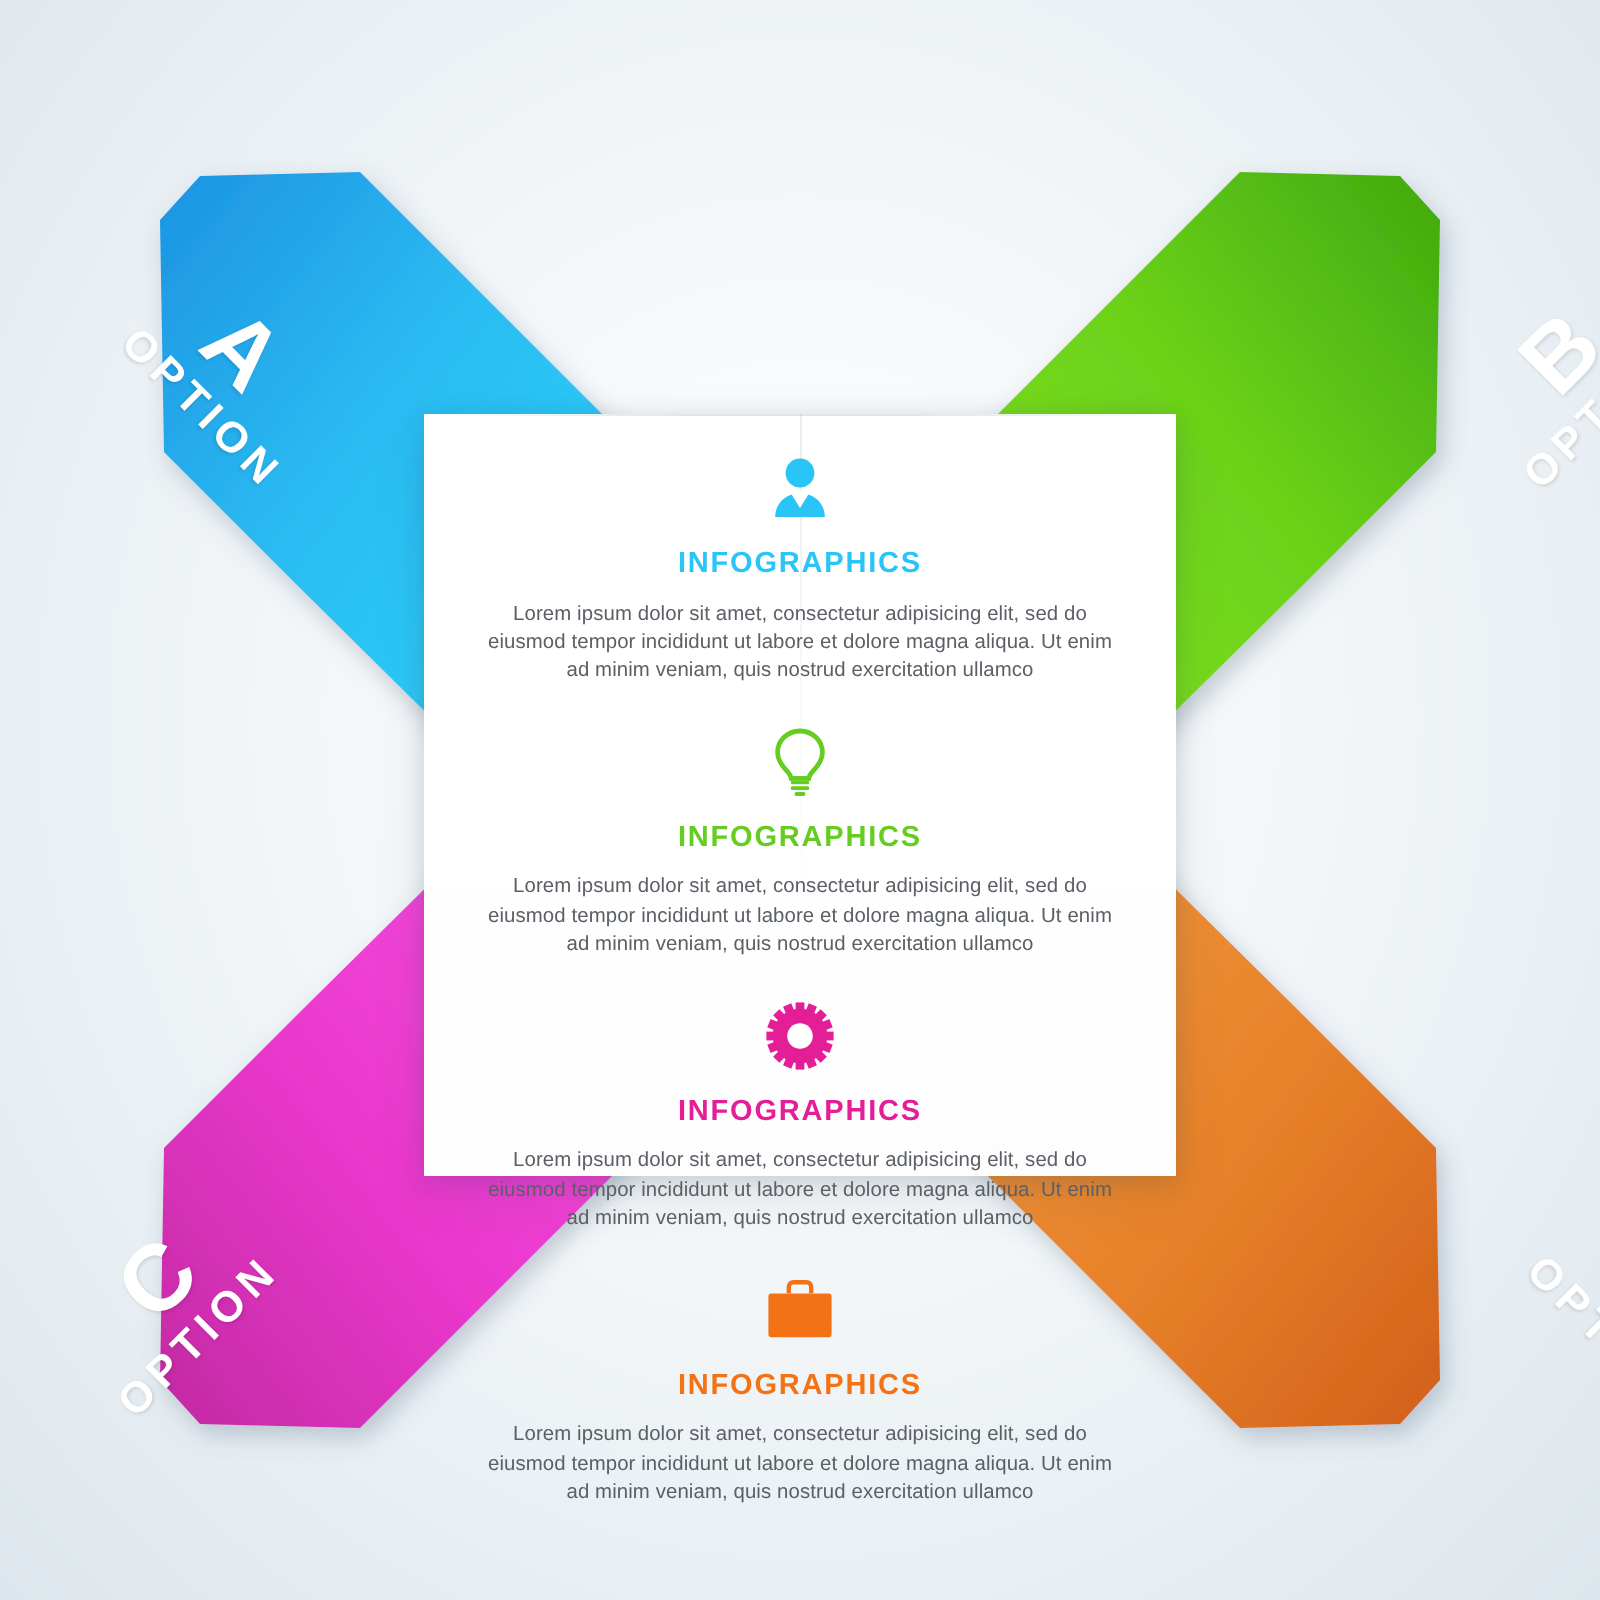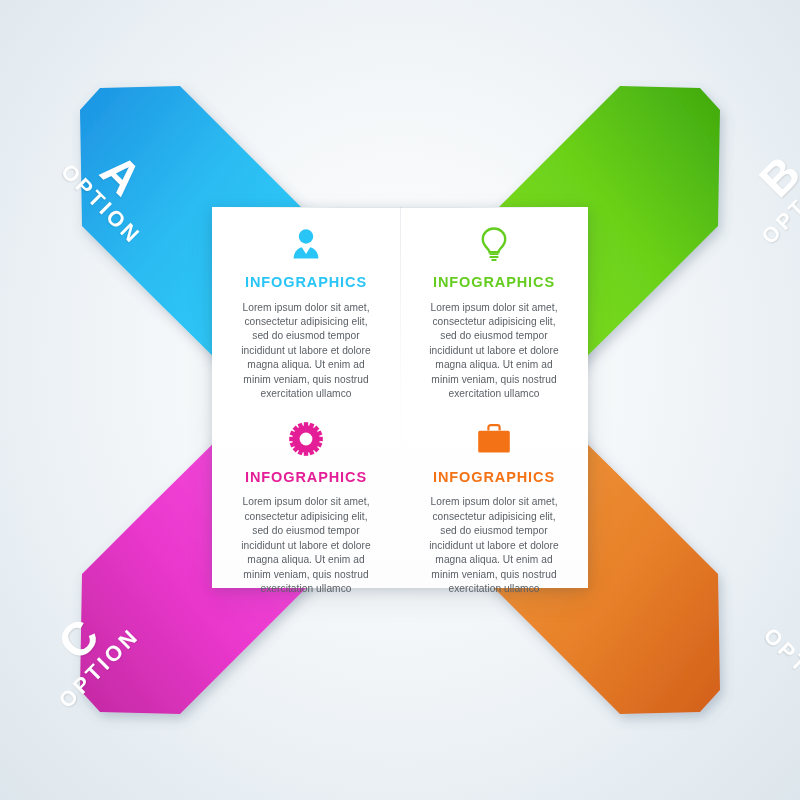--- a/index.html
+++ b/index.html
@@ -91,21 +91,21 @@
     width: 100%;
     height: 1px;
     background: linear-gradient(90deg, rgba(150,170,185,0.0), rgba(150,170,185,0.30) 35%, rgba(150,170,185,0.30) 65%, rgba(150,170,185,0.0));
   }
 
   #grid {
     position: relative;
     width: 100%;
     height: 100%;
     display: grid;
-    grid-template-columns: 1fr 1fr;
+    grid-template-columns: 1fr;
     grid-template-rows: 1fr 1fr;
     z-index: 2;
   }
 
   .panel {
     position: relative;
     padding: 16px 8px 0 8px;
     text-align: center;
     box-sizing: border-box;
   }

